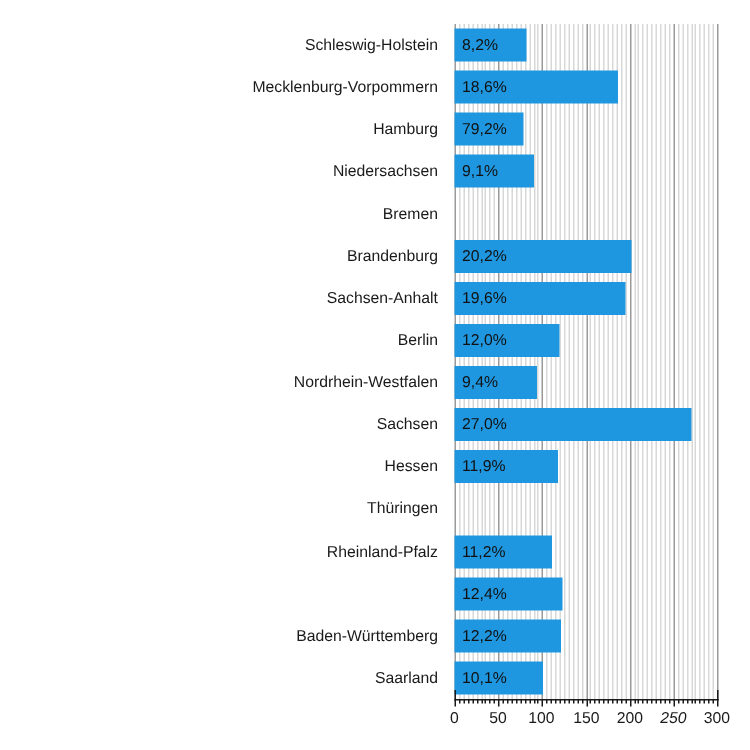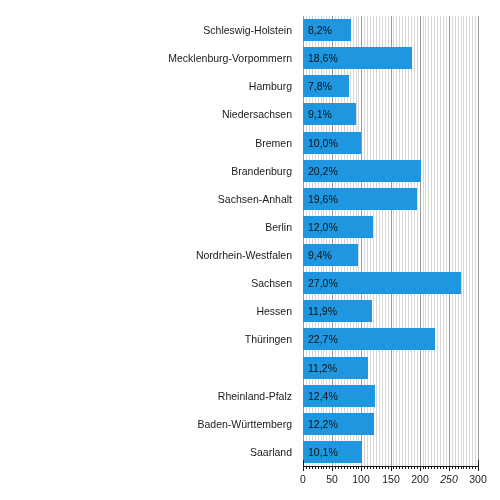--- a/index.html
+++ b/index.html
@@ -152,21 +152,21 @@
       <div class="cat-label" style="top: 59px;">Hamburg</div>
       <div class="cat-label" style="top: 87px;">Niedersachsen</div>
       <div class="cat-label" style="top: 116px;">Bremen</div>
       <div class="cat-label" style="top: 144px;">Brandenburg</div>
       <div class="cat-label" style="top: 172px;">Sachsen-Anhalt</div>
       <div class="cat-label" style="top: 200px;">Berlin</div>
       <div class="cat-label" style="top: 228px;">Nordrhein-Westfalen</div>
       <div class="cat-label" style="top: 256px;">Sachsen</div>
       <div class="cat-label" style="top: 284px;">Hessen</div>
       <div class="cat-label" style="top: 312px;">Thüringen</div>
-      <div class="cat-label" style="top: 341px; margin-top: 28px;">Rheinland-Pfalz</div>
+      <div class="cat-label" style="top: 341px;">Rheinland-Pfalz</div>
       <div class="cat-label" style="top: 397px;">Baden-Württemberg</div>
       <div class="cat-label" style="top: 425px;">Saarland</div>
     </div>
 
   <div id="plot-area">
     <div id="grid-layer">
         <div class="gridline-major" style="left: 0px;"></div>
         <div class="gridline-minor" style="left: 3px;"></div>
         <div class="gridline-minor" style="left: 6px;"></div>
         <div class="gridline-minor" style="left: 9px;"></div>
@@ -231,30 +231,26 @@
   <div class="bar-row" style="top: 3px;">
         <div class="bar" title="Schleswig-Holstein" style="width: 48px; background: rgb(31, 151, 224);"></div>
         <span class="bar-value">8,2%</span>
       </div>
       <div class="bar-row" style="top: 31px;">
         <div class="bar" title="Mecklenburg-Vorpommern" style="width: 109px; background: rgb(31, 151, 224);"></div>
         <span class="bar-value">18,6%</span>
       </div>
       <div class="bar-row" style="top: 59px;">
         <div class="bar" title="Hamburg" style="width: 46px; background: rgb(31, 151, 224);"></div>
-        <span class="bar-value">7,8%</span>
+        <span class="bar-value">79,2%</span>
       </div>
       <div class="bar-row" style="top: 87px;">
         <div class="bar" title="Niedersachsen" style="width: 53px; background: rgb(31, 151, 224);"></div>
         <span class="bar-value">9,1%</span>
       </div>
-      <div class="bar-row" style="top: 116px;">
-        <div class="bar" title="Bremen" style="width: 58px; background: rgb(31, 151, 224);"></div>
-        <span class="bar-value">10,0%</span>
-      </div>
       <div class="bar-row" style="top: 144px;">
         <div class="bar" title="Brandenburg" style="width: 118px; background: rgb(31, 151, 224);"></div>
         <span class="bar-value">20,2%</span>
       </div>
       <div class="bar-row" style="top: 172px;">
         <div class="bar" title="Sachsen-Anhalt" style="width: 114px; background: rgb(31, 151, 224);"></div>
         <span class="bar-value">19,6%</span>
       </div>
       <div class="bar-row" style="top: 200px;">
         <div class="bar" title="Berlin" style="width: 70px; background: rgb(31, 151, 224);"></div>
@@ -264,24 +260,20 @@
         <div class="bar" title="Nordrhein-Westfalen" style="width: 55px; background: rgb(31, 151, 224);"></div>
         <span class="bar-value">9,4%</span>
       </div>
       <div class="bar-row" style="top: 256px;">
         <div class="bar" title="Sachsen" style="width: 158px; background: rgb(31, 151, 224);"></div>
         <span class="bar-value">27,0%</span>
       </div>
       <div class="bar-row" style="top: 284px;">
         <div class="bar" title="Hessen" style="width: 69px; background: rgb(31, 151, 224);"></div>
         <span class="bar-value">11,9%</span>
-      </div>
-      <div class="bar-row" style="top: 312px;">
-        <div class="bar" title="Thüringen" style="width: 132px; background: rgb(31, 151, 224);"></div>
-        <span class="bar-value">22,7%</span>
       </div>
       <div class="bar-row" style="top: 341px; padding-left: 25px;">
         <div class="bar" title="Rheinland-Pfalz" style="width: 65px; background: rgb(31, 151, 224);"></div>
         <span class="bar-value">11,2%</span>
       </div>
       <div class="bar-row" style="top: 369px;">
         <div class="bar" title="Bayern" style="width: 72px; background: rgb(31, 151, 224);"></div>
         <span class="bar-value">12,4%</span>
       </div>
       <div class="bar-row" style="top: 397px;">

